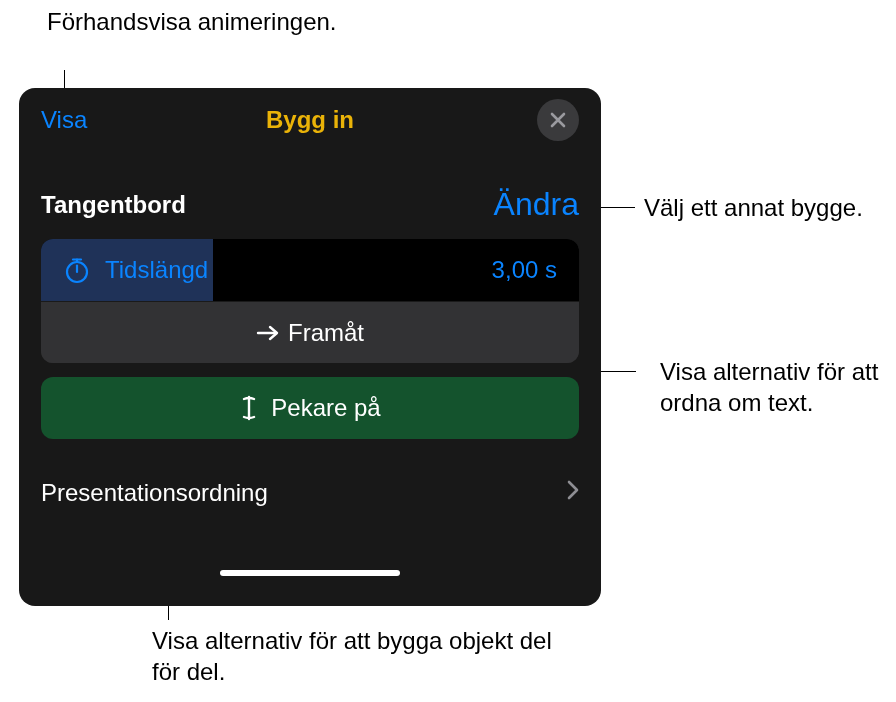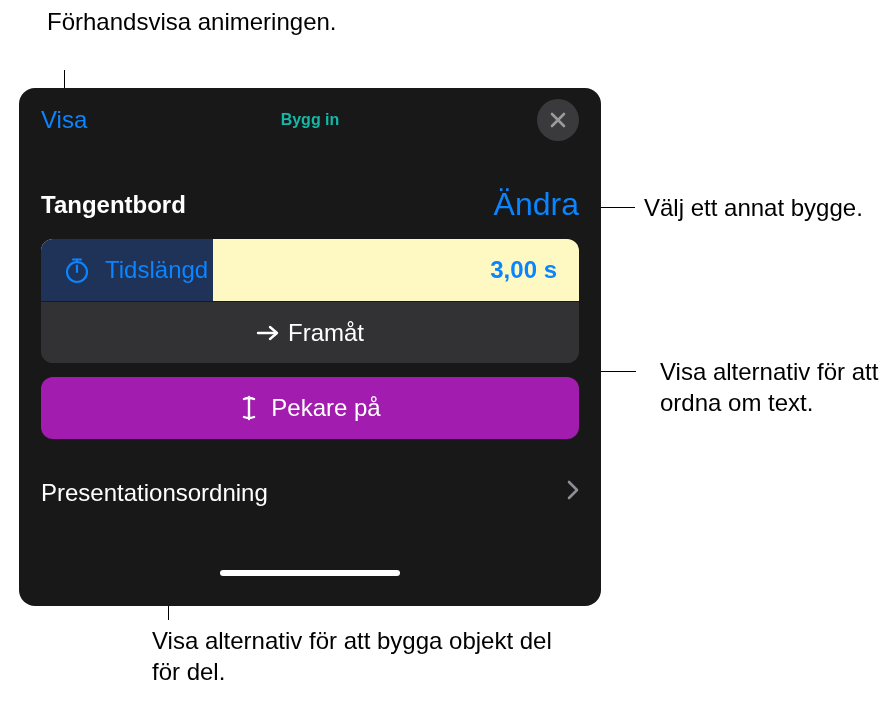--- a/index.html
+++ b/index.html
@@ -55,23 +55,23 @@
       color: #0a84ff;
       font-size: 24px;
       font-weight: 400;
       cursor: pointer;
     }
 
     .panel-title {
       position: absolute;
       left: 50%;
       transform: translateX(-50%);
-      font-size: 16px;
+      font-size: 24px;
       font-weight: 600;
-      color: #14b8a6;
+      color: #eab308;
     }
 
     .close-btn {
       width: 42px;
       height: 42px;
       border-radius: 50%;
       background: #3a3a3c;
       display: flex;
       align-items: center;
       justify-content: center;
@@ -113,21 +113,21 @@
       height: 62px;
       display: flex;
       align-items: center;
       justify-content: center;
       position: relative;
       font-size: 24px;
       cursor: pointer;
     }
 
     .duration-row {
-      background: #fef9c3;
+      background: #000000;
       justify-content: space-between;
       padding: 9px 22px;
       position: relative;
       overflow: hidden;
     }
 
     .duration-highlight {
       position: absolute;
       left: 0; top: 0; bottom: 0;
       width: 32%;
@@ -142,33 +142,33 @@
       position: relative;
       z-index: 1;
       color: #0a84ff;
       font-weight: 500;
     }
 
     .duration-value {
       position: relative;
       z-index: 1;
       color: #0a84ff;
-      font-weight: 700;
+      font-weight: 400;
       margin-left: 20px;
     }
 
     .direction-row {
       background: #323234;
       color: #fff;
       gap: 8px;
       border-top: 1px solid #1a1a1a;
     }
 
     .pointer-row {
-      background: #a21caf;
+      background: #14532d;
       color: #fff;
       gap: 12px;
       border-radius: 12px;
       margin-top: 14px;
       cursor: pointer;
       font-weight: 500;
     }
 
     .list-row {
       margin-top: 40px;

